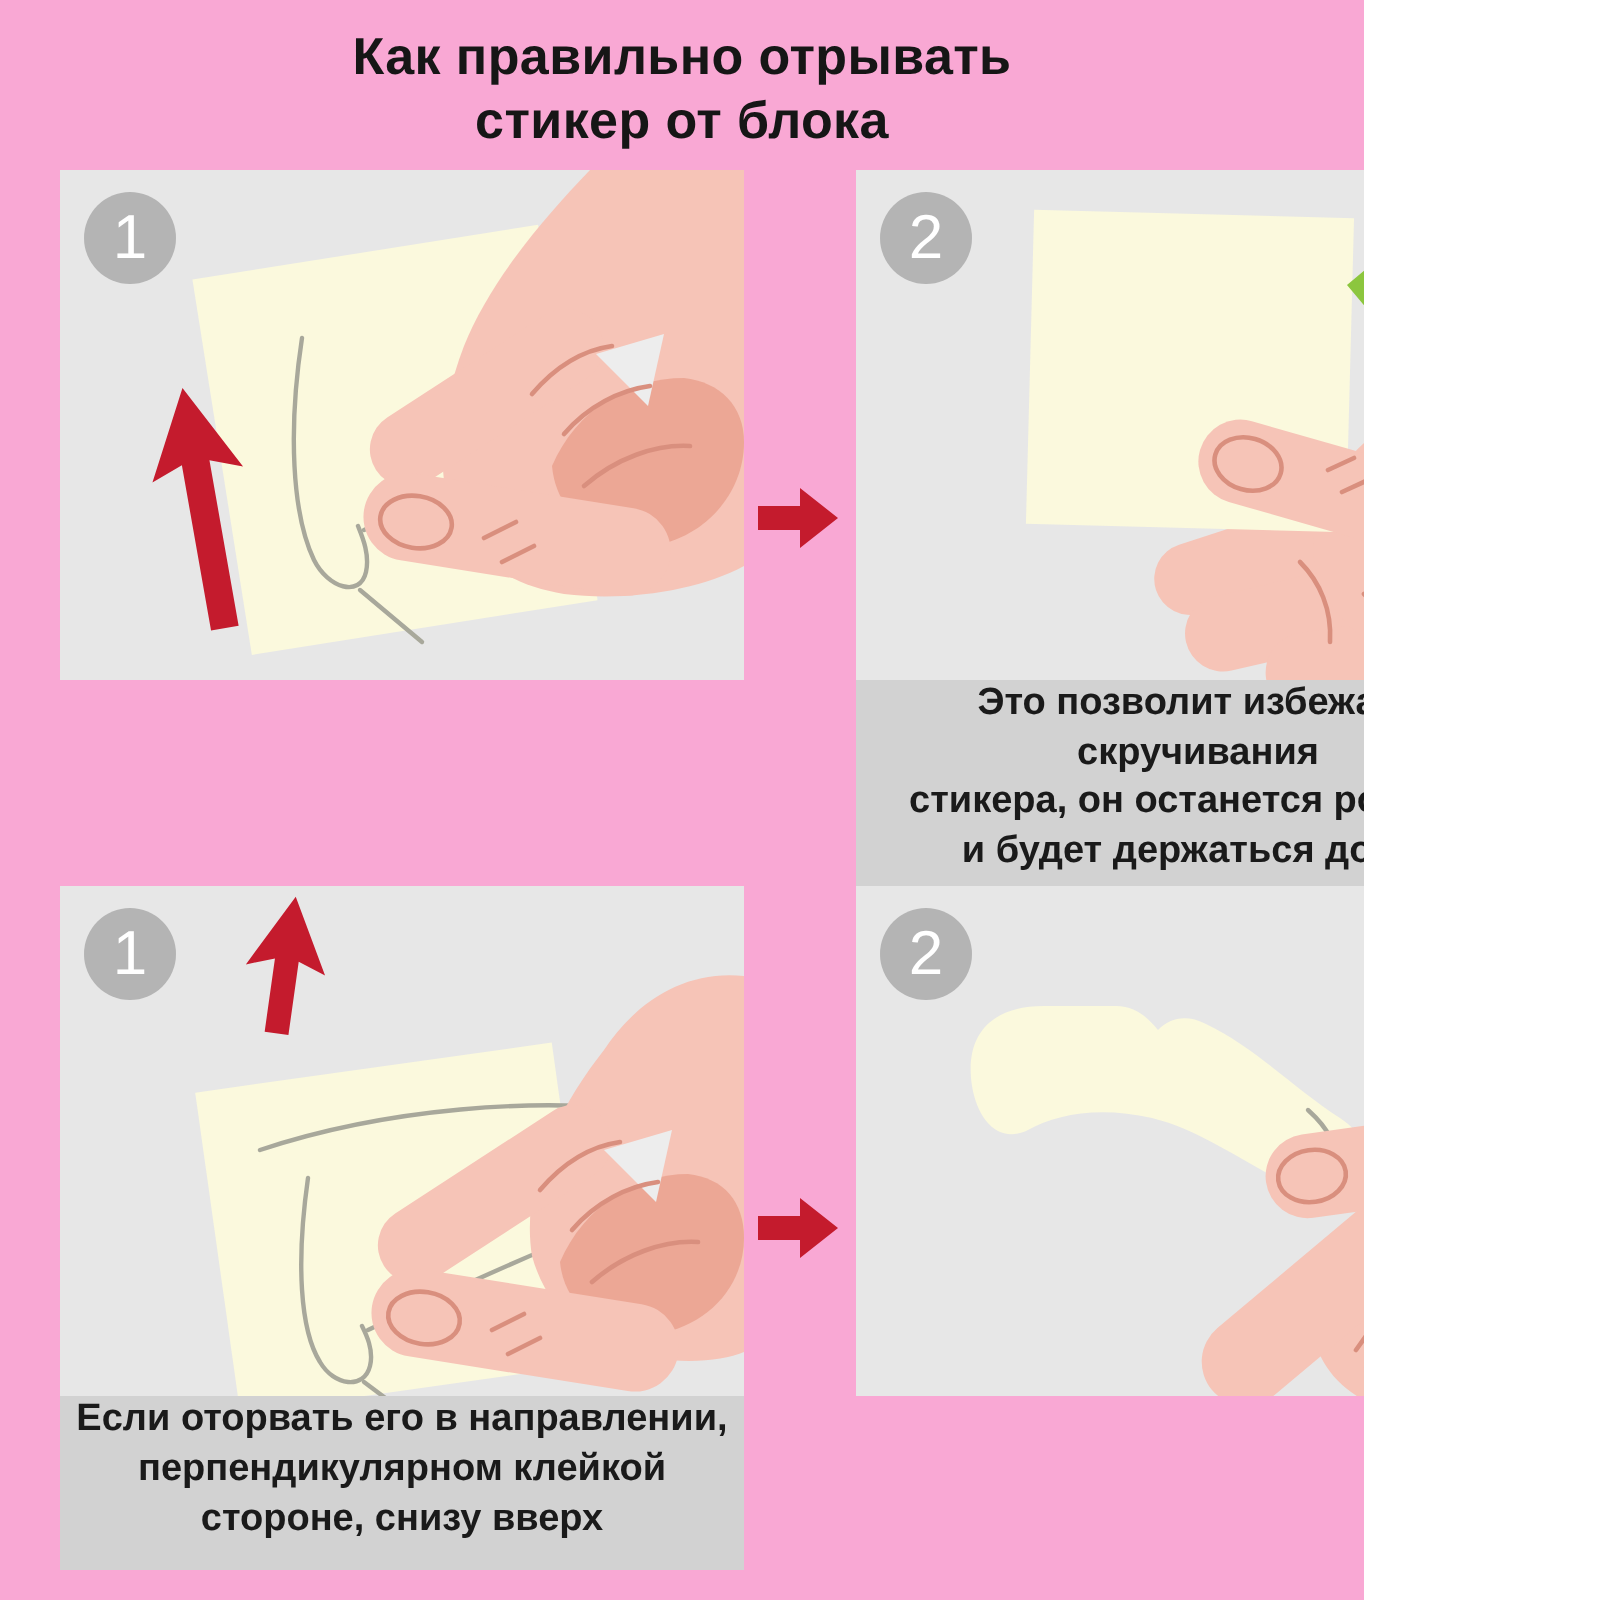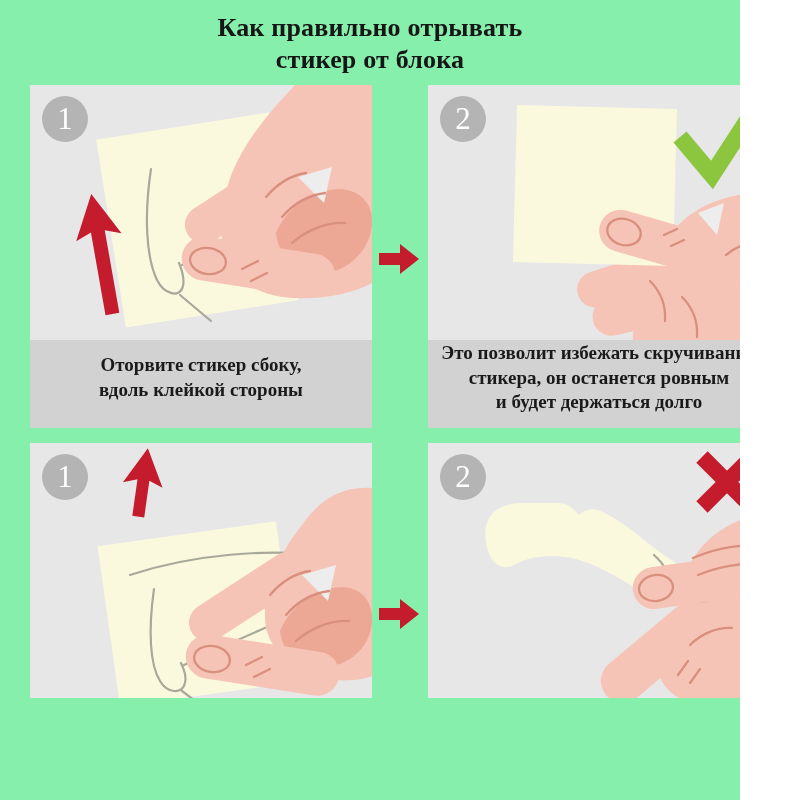--- a/index.html
+++ b/index.html
@@ -1,17 +1,17 @@
 <!DOCTYPE html>
 <html><head>
 <meta charset="utf-8">
 <style>
   html,body{margin:0;padding:0;background:#ffffff;}
   body{font-family:"Liberation Sans",sans-serif;}
-  .canvas{position:relative;width:740px;height:800px;background:#86efac;overflow:hidden;font-family:Liberation Serif, serif;}
+  .canvas{position:relative;width:682px;height:800px;background:#f9a8d4;overflow:hidden;}
 
   .title{
     position:absolute;top:12px;left:0;width:100%;
     text-align:center;font-size:26px;line-height:1.24;font-weight:600;
     color:#161616;white-space:pre-line;letter-spacing:.2px;
   }
 
   .panel{position:absolute;width:342px;display:flex;flex-direction:column;}
   .p1{left:30px;top:85px;height:343px;}
   .p2{left:428px;top:85px;height:343px;}
@@ -80,22 +80,20 @@
           <path class="crease" d="M236,112 C248,98 262,90 276,88"></path>
           <path class="crease" d="M252,132 C264,118 280,110 295,108"></path>
           <path class="crease" d="M262,158 C278,144 298,137 315,138"></path>
           <path class="crease" d="M212,184 l16,-8 M221,196 l16,-8"></path>
         </g>
         <g transform="rotate(-10 72 170)">
           <polygon class="red" points="72,108 95,152 79,146 79,230 65,230 65,146 49,152"></polygon>
         </g>
       </svg>
     </div>
-    <div class="caption">Оторвите стикер сбоку,
-вдоль клейкой стороны</div>
   </div>
 
   <div class="panel p2">
     <div class="illus">
       <div class="badge">2</div>
       <svg width="342" height="255" viewBox="0 0 342 255">
         <g class="hand">
           <g transform="translate(150,210) rotate(-18)">
               <rect x="0" y="-18" width="112" height="36" rx="18"></rect>
             </g>
@@ -154,20 +152,23 @@
           <path class="crease" d="M240,152 C252,138 266,130 280,128"></path>
           <path class="crease" d="M256,172 C268,158 284,150 299,148"></path>
           <path class="crease" d="M266,198 C282,184 302,177 319,178"></path>
           <path class="crease" d="M216,222 l16,-8 M224,234 l16,-8"></path>
         </g>
         <g transform="rotate(8 113 40)">
           <polygon class="red" points="113,5 133,42 119,37 119,74 107,74 107,37 93,42"></polygon>
         </g>
       </svg>
     </div>
+    <div class="caption">Если оторвать его в направлении,
+перпендикулярном клейкой
+стороне, снизу вверх</div>
   </div>
 
   <div class="panel p4">
     <div class="illus">
       <div class="badge">2</div>
       <svg width="342" height="255" viewBox="0 0 342 255">
         <g class="hand">
           <path d="M342,70 C308,74 282,90 266,114 C254,132 250,152 258,170 C244,174 234,186 230,202 C224,224 232,244 252,256 L342,256 Z"></path>
           <g transform="translate(178,252) rotate(-40)">
               <rect x="0" y="-22" width="160" height="44" rx="22"></rect>

